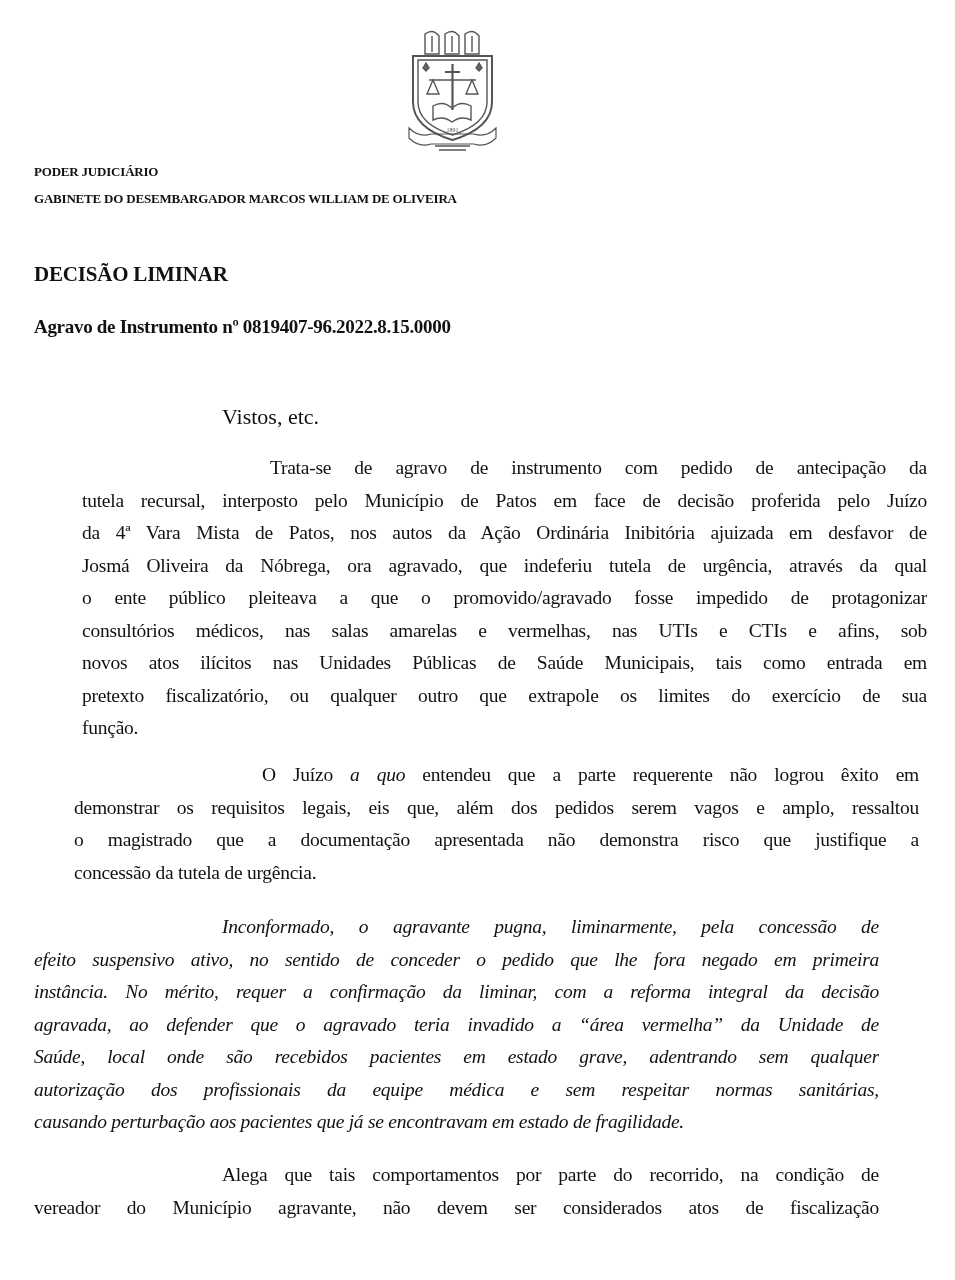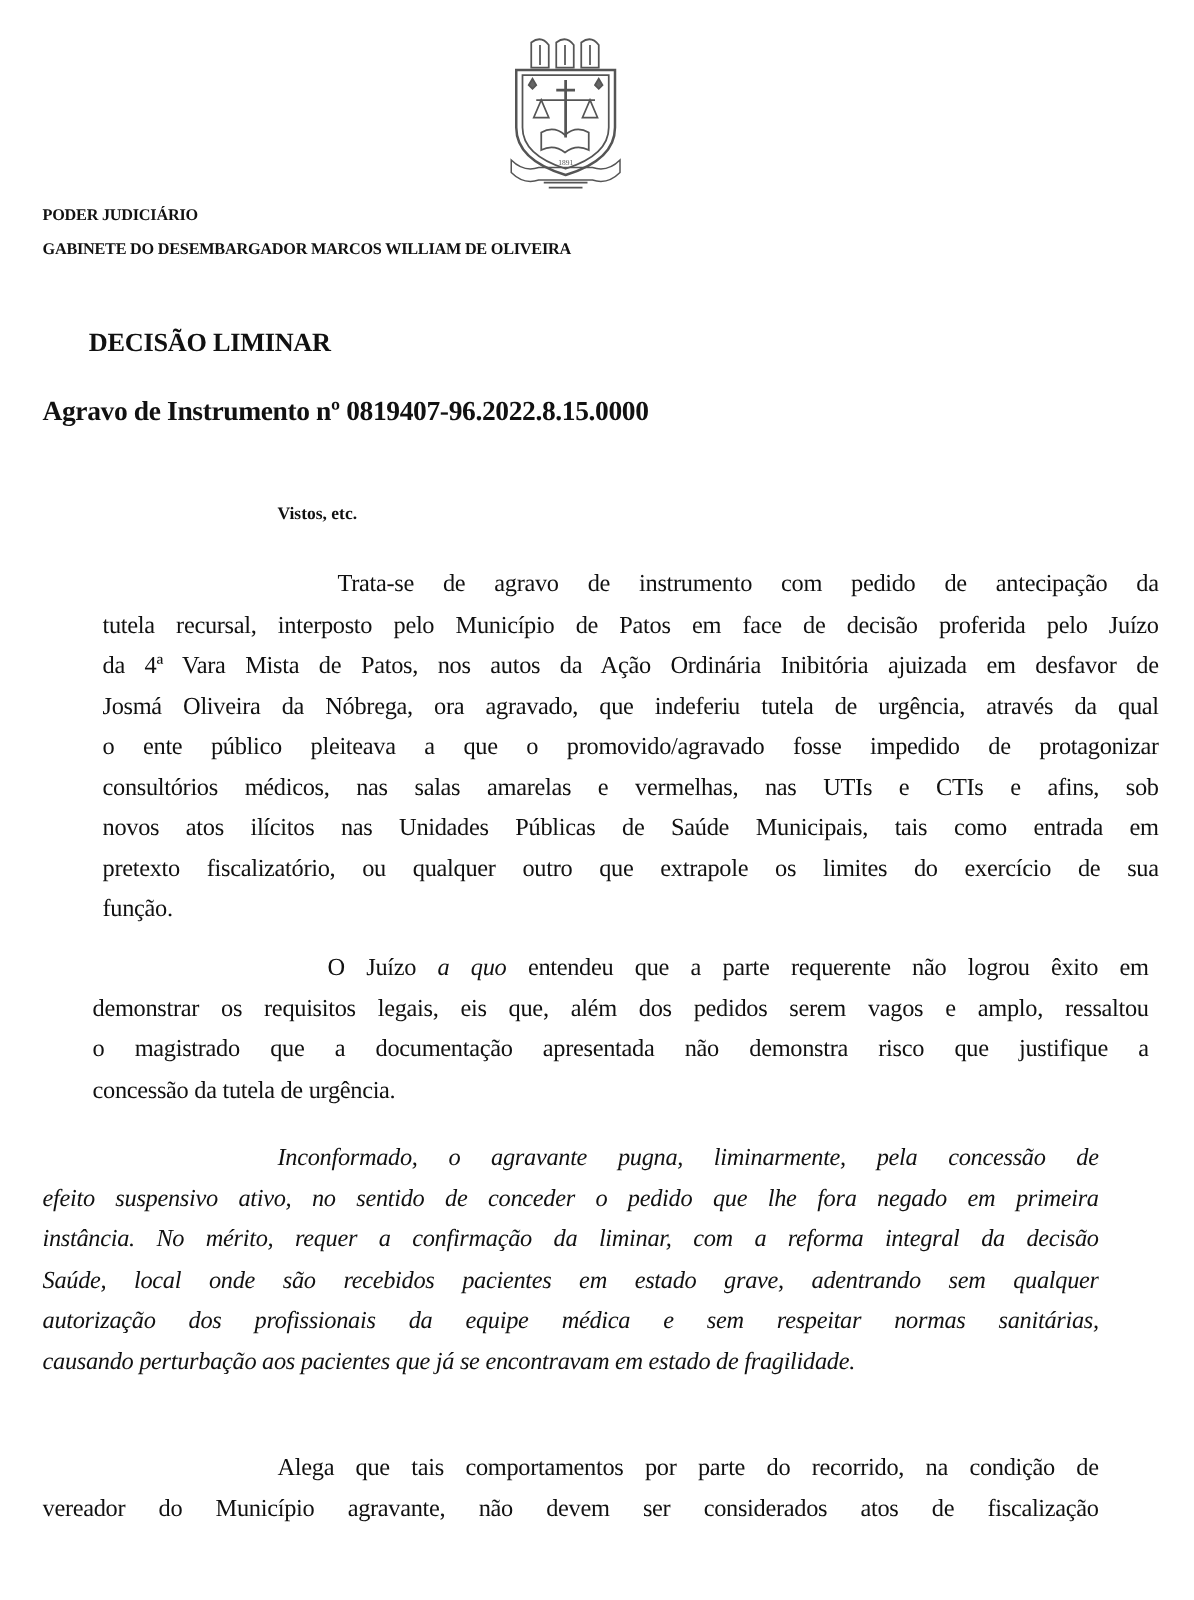--- a/index.html
+++ b/index.html
@@ -1,23 +1,23 @@
 <!DOCTYPE html>
 <html><head>
 <meta charset="utf-8">
 <style>
   html, body { margin: 0; padding: 0; background: #ffffff; }
   body { width: 955px; height: 1280px; position: relative; overflow: hidden; color: #111; font-family: "Liberation Serif", serif; }
   .crest { position: absolute; left: 405px; top: 28px; width: 95px; height: 128px; }
   .head { position: absolute; left: 34px; font-weight: bold; font-size: 13px; letter-spacing: -0.2px; white-space: nowrap; }
   .h1 { top: 164px; }
   .h2 { top: 191px; }
-  .title { position: absolute; left: 34px; top: 262px; font-weight: bold; font-size: 21px; letter-spacing: -0.2px; margin-left: 37px; }
-  .case { position: absolute; left: 34px; top: 316px; font-weight: bold; font-size: 22px; letter-spacing: -0.3px; }
-  .vistos { position: absolute; left: 222px; top: 404px; font-weight: bold; font-size: 14px; }
+  .title { position: absolute; left: 34px; top: 262px; font-weight: bold; font-size: 21px; letter-spacing: -0.2px; }
+  .case { position: absolute; left: 34px; top: 316px; font-weight: bold; font-size: 19px; letter-spacing: -0.3px; }
+  .vistos { position: absolute; left: 222px; top: 404px; font-weight: normal; font-size: 22px; }
   .para { position: absolute; left: 34px; width: 845px; font-size: 19.5px; letter-spacing: -0.25px; }
   .line { display: block; height: 32.5px; line-height: 32.5px; text-align: justify; text-align-last: justify; white-space: nowrap; overflow: hidden; }
   .line.last { text-align-last: left; }
   .line.indent { padding-left: 188px; }
   .p1 { top: 452px; margin-left: 48px; }
   .p2 { top: 759px; margin-left: 40px; }
   .p3 { top: 911px; font-style: italic; }
   .p4 { top: 1159px; }
   i { font-style: italic; }
 </style>
@@ -85,20 +85,21 @@
   <span class="line indent"><span>O Juízo </span><i>a quo</i><span> entendeu que a parte requerente não logrou êxito em</span></span>
   <span class="line">demonstrar os requisitos legais, eis que, além dos pedidos serem vagos e amplo, ressaltou</span>
   <span class="line">o magistrado que a documentação apresentada não demonstra risco que justifique a</span>
   <span class="line last">concessão da tutela de urgência.</span>
 </div>
 
 <div class="para p3">
   <span class="line indent">Inconformado, o agravante pugna, liminarmente, pela concessão de</span>
   <span class="line">efeito suspensivo ativo, no sentido de conceder o pedido que lhe fora negado em primeira</span>
   <span class="line">instância. No mérito, requer a confirmação da liminar, com a reforma integral da decisão</span>
+  <span class="line">agravada, ao defender que o agravado teria invadido a “área vermelha” da Unidade de</span>
   <span class="line">Saúde, local onde são recebidos pacientes em estado grave, adentrando sem qualquer</span>
   <span class="line">autorização dos profissionais da equipe médica e sem respeitar normas sanitárias,</span>
   <span class="line last">causando perturbação aos pacientes que já se encontravam em estado de fragilidade.</span>
 </div>
 
 <div class="para p4">
   <span class="line indent">Alega que tais comportamentos por parte do recorrido, na condição de</span>
   <span class="line">vereador do Município agravante, não devem ser considerados atos de fiscalização</span>
 </div>
 

